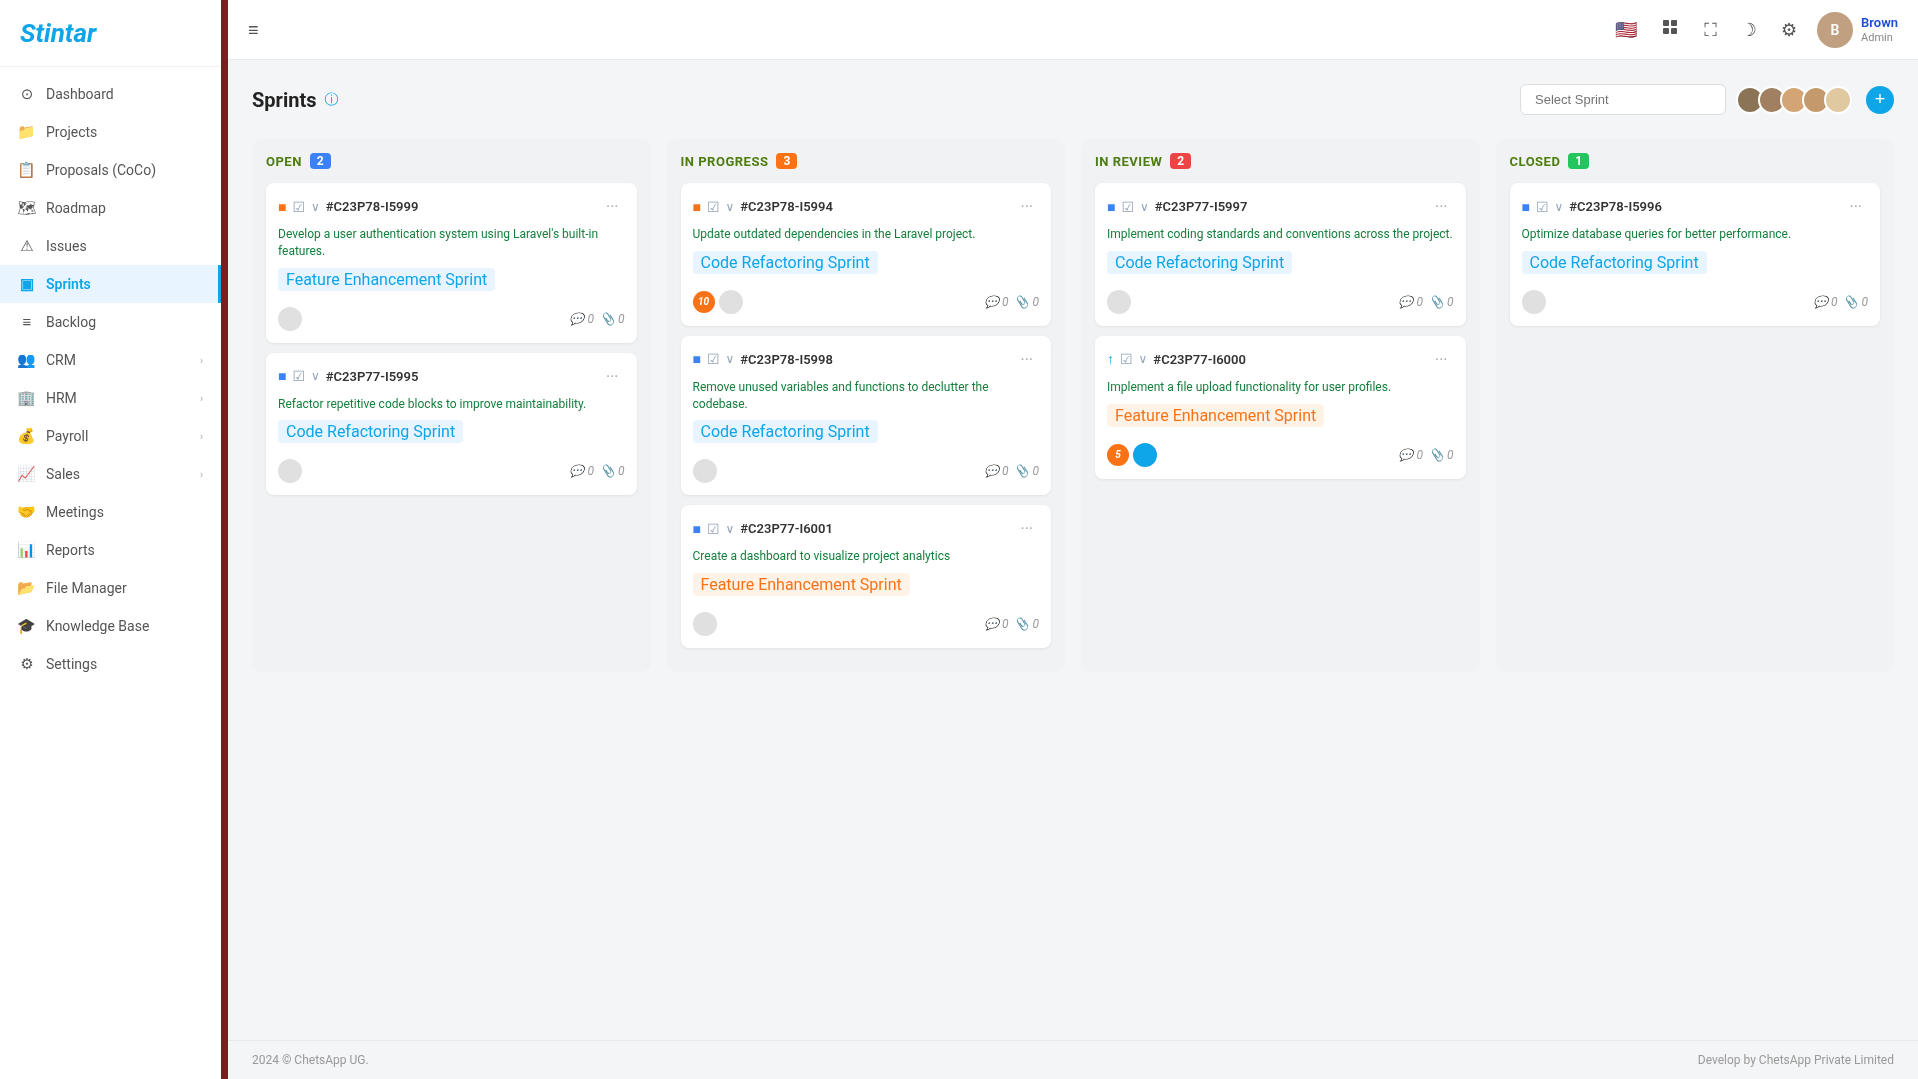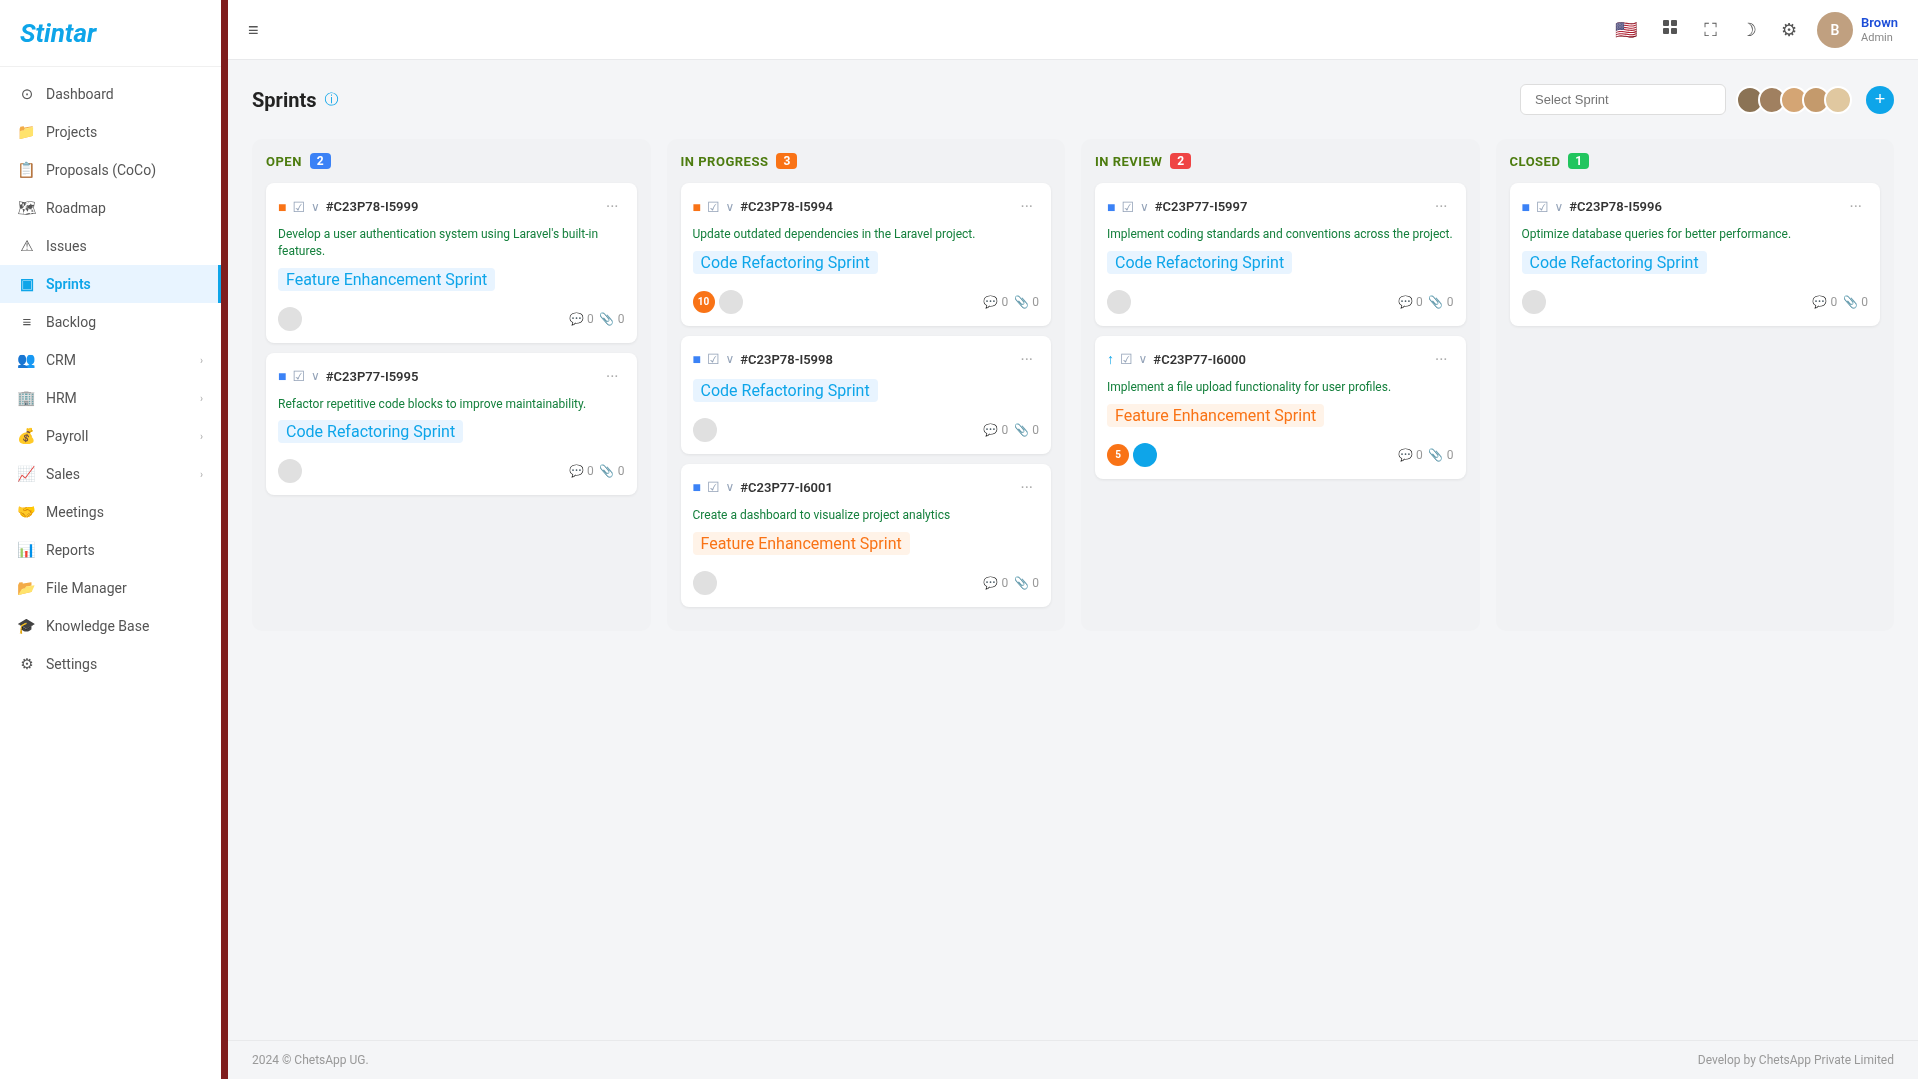--- a/index.html
+++ b/index.html
@@ -70,21 +70,21 @@
     .priority-normal { color: #3b82f6; }
     .priority-up { color: #0ea5e9; }
     .card-check { font-size: 14px; color: #94a3b8; }
     .card-chevron { font-size: 12px; color: #94a3b8; }
     .card-id { font-size: 13px; font-weight: 600; color: #333; }
     .card-menu { font-size: 16px; color: #aaa; cursor: pointer; padding: 2px 6px; border-radius: 4px; }
     .card-title { font-size: 12px; color: #15803d; line-height: 1.4; margin-bottom: 8px; }
     .card-tag { display: inline-block; background: #e8f4ff; color: #0ea5e9; font-size: 16px; padding: 2px 8px; border-radius: 4px; margin-bottom: 16px; }
     .card-tag.orange { background: #fff3e8; color: #f97316; }
     .card-footer { display: flex; align-items: center; justify-content: space-between; }
-    .card-meta { display: flex; align-items: flex-start; gap: 6px; }
+    .card-meta { display: flex; align-items: flex-start; gap: 6px; font-style: italic; }
     .card-stat { display: flex; align-items: center; gap: 3px; font-size: 12px; color: #999; }
     .card-assignees { display: flex; align-items: center; gap: 4px; }
     .assignee-avatar { width: 24px; height: 24px; border-radius: 50%; background: #e0e0e0; display: flex; align-items: center; justify-content: center; }
     .assignee-count { width: 22px; height: 22px; border-radius: 50%; background: #f97316; color: #fff; font-size: 10px; font-weight: 700; display: flex; align-items: center; justify-content: center; }
     .assignee-blue { width: 24px; height: 24px; border-radius: 50%; background: #0ea5e9; display: flex; align-items: center; justify-content: center; }
 
     
     .footer { background: #f4f5f7; border-top: 1px solid #e8e9eb; padding: 12px 24px; display: flex; justify-content: space-between; font-size: 12px; color: #999; flex-shrink: 0; }
 
     
@@ -320,20 +320,21 @@
     <div class="card" id="card-c23p78-i5998">
       <div class="card-header">
         <div class="card-id-row">
           <span class="card-priority-icon priority-normal">■</span>
           <span class="card-check">☑</span>
           <span class="card-chevron">∨</span>
           <span class="card-id">#C23P78-I5998</span>
         </div>
         <span class="card-menu">···</span>
       </div>
+      <div class="card-title">Remove unused variables and functions to declutter the codebase.</div>
       <span class="card-tag ">Code Refactoring Sprint</span>
       <div class="card-footer">
         <div class="card-meta">
           <div class="assignee-avatar"></div>
         </div>
         <div class="card-meta">
           <span class="card-stat">💬 0</span>
           <span class="card-stat">📎 0</span>
         </div>
       </div>

